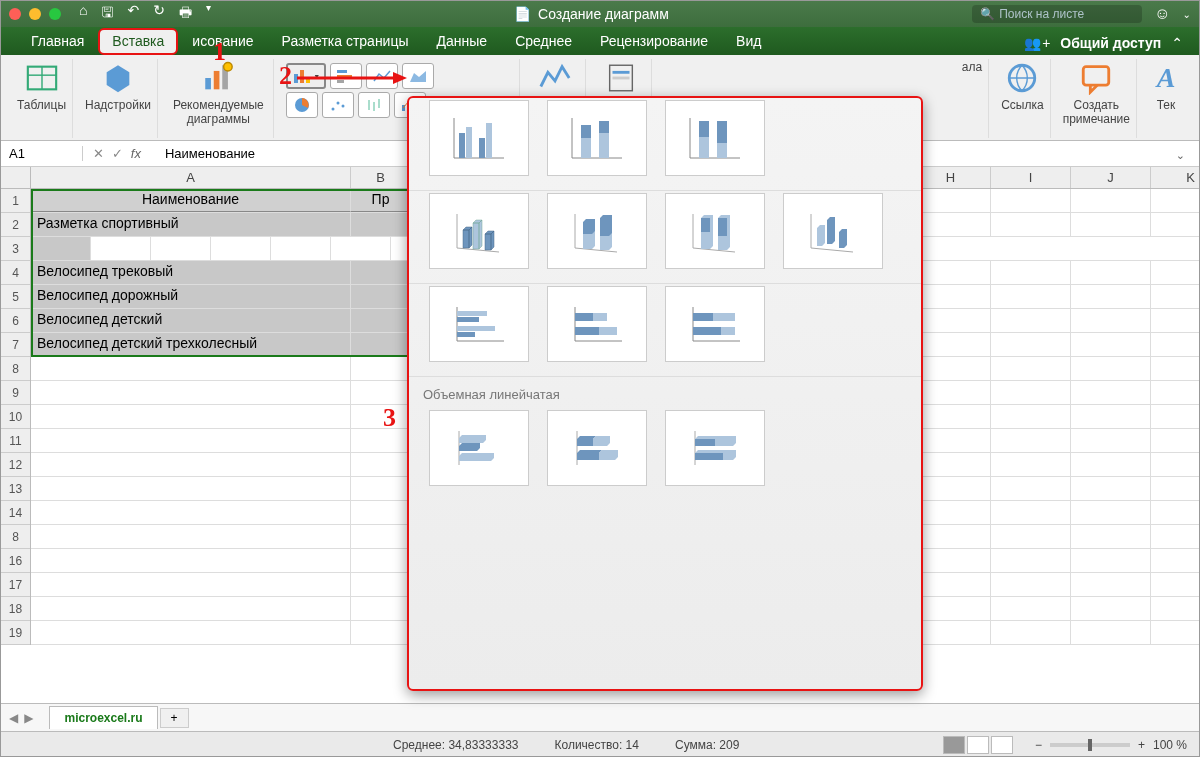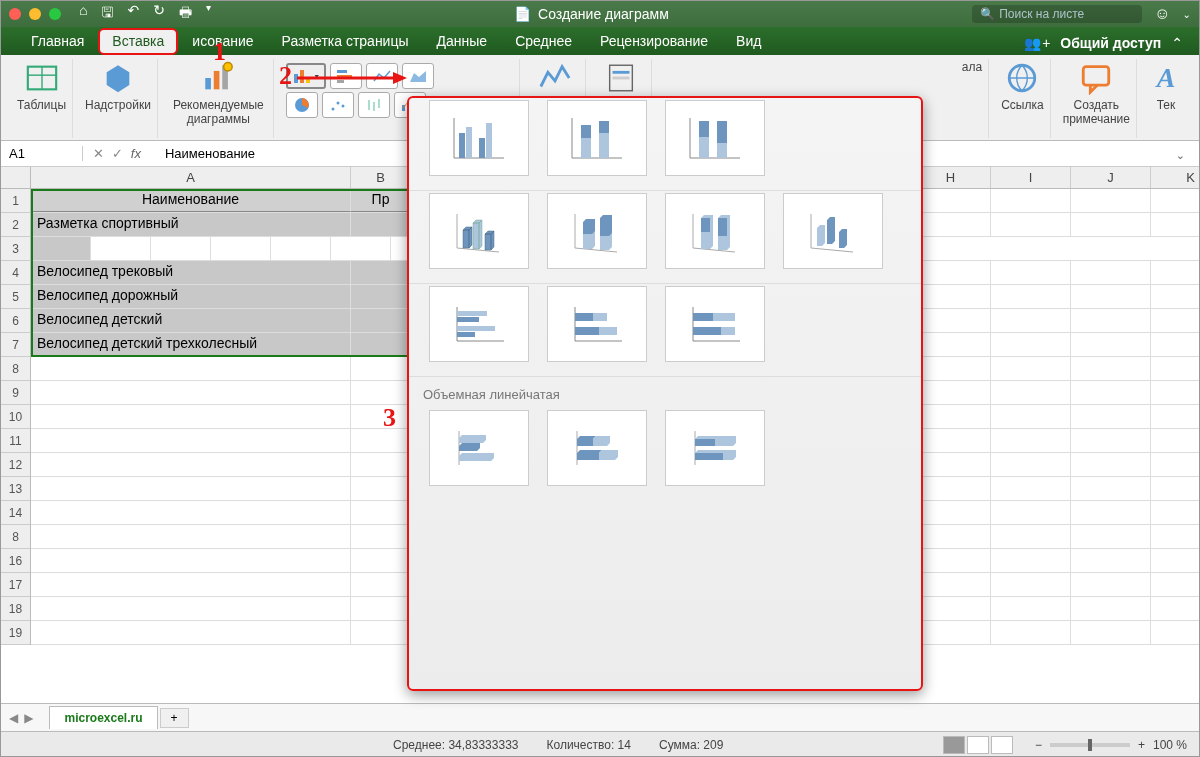--- a/index.html
+++ b/index.html
@@ -51,21 +51,21 @@
 .cell.sel { background:#c8c8c8; }
 .selection-border { position:absolute; border:2px solid #1a7a1a; pointer-events:none; }
 
 
 .sheetbar { height:28px; border-top:1px solid #bbb; display:flex; align-items:center; padding:0 8px; font-size:12px; background:#f7f7f7;}
 .sheettab { padding:4px 14px; border:1px solid #bbb; border-bottom:none; background:#fff; font-weight:600; color:#1a7a1a;}
 .plus-tab { padding: 2px 10px; border:1px solid #ccc; margin-left:2px; background:#f0f0f0;}
 
 
 .statusbar { height:26px; background:#eaeaea; border-top:1px solid #bbb; display:flex; align-items:center; font-size:12px; color:#444; padding:0 12px; gap:22px; justify-content:flex-end;}
-.statusbar .stats { display:flex; gap:28px; margin-right:auto; margin-left:380px;}
+.statusbar .stats { display:flex; gap:36px; margin-right:auto; margin-left:380px;}
 .view-btns { display:flex; gap:2px; }
 .vb { width:22px; height:18px; border:1px solid #bbb; background:#fff; }
 .vb.active{ background:#999; }
 .zoom { display:flex; align-items:center; gap:8px;}
 
 
 .chart-panel { position:absolute; left:406px; top:95px; width:516px; height:595px; background:linear-gradient(#f4f4f4,#ececec); border:2.5px solid #e81313; border-radius:6px; z-index:50; overflow-y:auto; box-shadow:0 4px 14px rgba(0,0,0,0.4);}
 .cp-section-title { font-size:13px; color:#777; padding:10px 14px 6px; }
 .cp-grid { display:flex; gap:18px; padding: 2px 20px 14px; flex-wrap:wrap; border-bottom:1px solid #ddd;}
 .cp-item { width:100px; height:76px; background:#fff; border:1px solid #ccc; display:flex; align-items:center; justify-content:center; cursor:pointer;}

